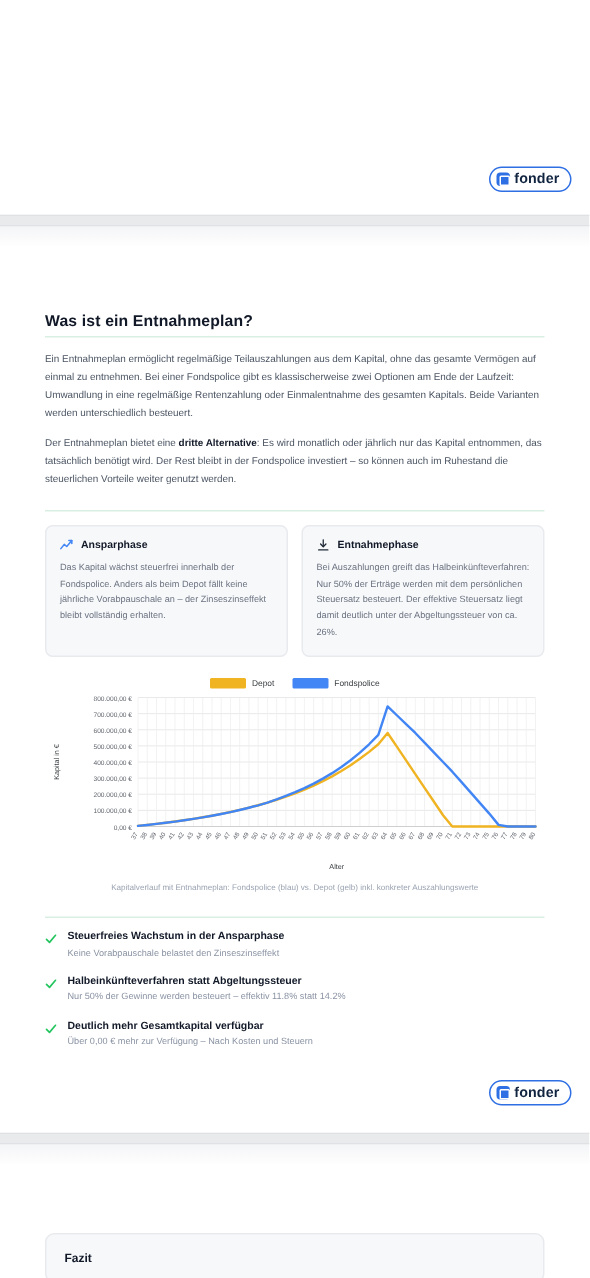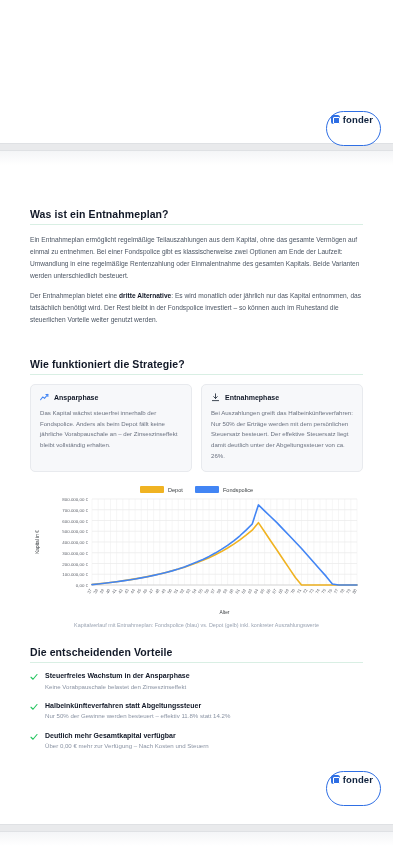--- a/index.html
+++ b/index.html
@@ -23,21 +23,21 @@
     height:14px;
     background:linear-gradient(180deg,#f4f5f7 0%,#ffffff 100%);
   }
 
   
   .badge-row { display:flex; justify-content:flex-end; padding:0 12px; }
   .fonder-badge {
     display:inline-flex; align-items:center; gap:3px;
     border:1.3px solid #2f6fe4;
     border-radius:20px;
-    padding:2px 7px 20px 4px;
+    padding:2px 7px 2px 4px;
     background:#ffffff;
   }
   .fonder-mark {
     width:9px; height:9px; border-radius:2.5px;
     background:#2f6fe4; position:relative; flex:0 0 auto;
   }
   .fonder-mark::after{
     content:""; position:absolute; left:2px; top:2px;
     width:5px; height:5px; border:1.1px solid #ffffff; border-radius:1px;
   }
@@ -120,21 +120,20 @@
 
     <h2 class="sec-title">Was ist ein Entnahmeplan?</h2>
     <div class="rule"></div>
     <p class="body">Ein Entnahmeplan ermöglicht regelmäßige Teilauszahlungen aus dem Kapital, ohne das gesamte Vermögen auf einmal zu entnehmen. Bei einer Fondspolice gibt es klassischerweise zwei Optionen am Ende der Laufzeit: Umwandlung in eine regelmäßige Rentenzahlung oder Einmalentnahme des gesamten Kapitals. Beide Varianten werden unterschiedlich besteuert.</p>
     <p class="body">
       <span>Der Entnahmeplan bietet eine </span><b>dritte Alternative</b><span>: Es wird monatlich oder jährlich nur das Kapital entnommen, das tatsächlich benötigt wird. Der Rest bleibt in der Fondspolice investiert – so können auch im Ruhestand die steuerlichen Vorteile weiter genutzt werden.</span>
     </p>
 
     <div style="height:6px;"></div>
 
-    <h2 class="sec-title">Wie funktioniert die Strategie?</h2>
     <div class="rule"></div>
 
     <div class="cards">
       <div class="card">
         <div class="card-head">
           <svg class="ic" viewBox="0 0 16 16">
             <polyline points="1,12 5,7 8,9.5 14,2.5" fill="none" stroke="#4285f4" stroke-width="1.8" stroke-linecap="round" stroke-linejoin="round"></polyline>
             <polyline points="10.5,2.5 14,2.5 14,6" fill="none" stroke="#4285f4" stroke-width="1.8" stroke-linecap="round" stroke-linejoin="round"></polyline>
           </svg>
           <span class="card-title">Ansparphase</span>
@@ -275,21 +274,20 @@
           <text x="320.83720930232556" y="95" text-anchor="end" font-size="4.2" fill="#60646c" font-family="&quot;Liberation Sans&quot;, sans-serif" transform="rotate(-60 320.83720930232556 95)">79</text>
           <text x="327" y="95" text-anchor="end" font-size="4.2" fill="#60646c" font-family="&quot;Liberation Sans&quot;, sans-serif" transform="rotate(-60 327 95)">80</text>
           <text x="194.5" y="118.5" text-anchor="middle" font-size="4.8" fill="#3c4043" font-family="&quot;Liberation Sans&quot;, sans-serif">Alter</text>
           <text x="9" y="47" text-anchor="middle" font-size="4.8" fill="#3c4043" font-family="&quot;Liberation Sans&quot;, sans-serif" transform="rotate(-90 9 47)">Kapital in €</text>
           <polyline points="62.00,89.57 68.16,88.92 74.33,88.23 80.49,87.47 86.65,86.67 92.81,85.81 98.98,84.89 105.14,83.87 111.30,82.80 117.47,81.61 123.63,80.33 129.79,78.93 135.95,77.42 142.12,75.81 148.28,74.09 154.44,72.16 160.60,70.11 166.77,67.86 172.93,65.38 179.09,62.70 185.26,59.79 191.42,56.57 197.58,53.02 203.74,49.15 209.91,44.85 216.07,40.23 222.23,35.18 228.40,27.65 234.56,36.79 240.72,45.93 246.88,55.06 253.05,64.20 259.21,73.34 265.37,82.47 271.53,90.00 277.70,90.00 283.86,90.00 290.02,90.00 296.19,90.00 302.35,90.00 308.51,90.00 314.67,90.00 320.84,90.00 327.00,90.00" fill="none" stroke="#f0b322" stroke-width="1.6" stroke-linejoin="round" stroke-linecap="round"></polyline>
           <polyline points="62.00,89.62 68.16,88.98 74.33,88.28 80.49,87.53 86.65,86.72 92.81,85.86 98.98,84.95 105.14,83.93 111.30,82.85 117.47,81.67 123.63,80.38 129.79,78.98 135.95,77.48 142.12,75.86 148.28,74.09 154.44,71.94 160.60,69.58 166.77,67.10 172.93,64.42 179.09,61.41 185.26,58.07 191.42,54.42 197.58,50.33 203.74,45.82 209.91,40.77 216.07,35.18 222.23,28.94 228.40,9.91 234.56,15.83 240.72,21.74 246.88,27.65 253.05,34.10 259.21,40.55 265.37,47.00 271.53,53.45 277.70,60.44 283.86,67.42 290.02,74.41 296.19,81.40 302.35,88.92 308.51,90.00 314.67,90.00 320.84,90.00 327.00,90.00" fill="none" stroke="#4285f4" stroke-width="1.6" stroke-linejoin="round" stroke-linecap="round"></polyline>
         </svg>
       <div class="chart-caption">Kapitalverlauf mit Entnahmeplan: Fondspolice (blau) vs. Depot (gelb) inkl. konkreter Auszahlungswerte</div>
     </div>
 
-    <h2 class="sec-title">Die entscheidenden Vorteile</h2>
     <div class="rule"></div>
 
     <div class="adv-list" id="adv-list">
         <div class="adv-item">
           <svg class="adv-check" viewBox="0 0 16 16">
             <polyline points="2,8.5 6,12.5 14,3" fill="none" stroke="#22c55e" stroke-width="2.2" stroke-linecap="round" stroke-linejoin="round"></polyline>
           </svg>
           <div>
             <div class="adv-title">Steuerfreies Wachstum in der Ansparphase</div>
             <div class="adv-sub">Keine Vorabpauschale belastet den Zinseszinseffekt</div>

